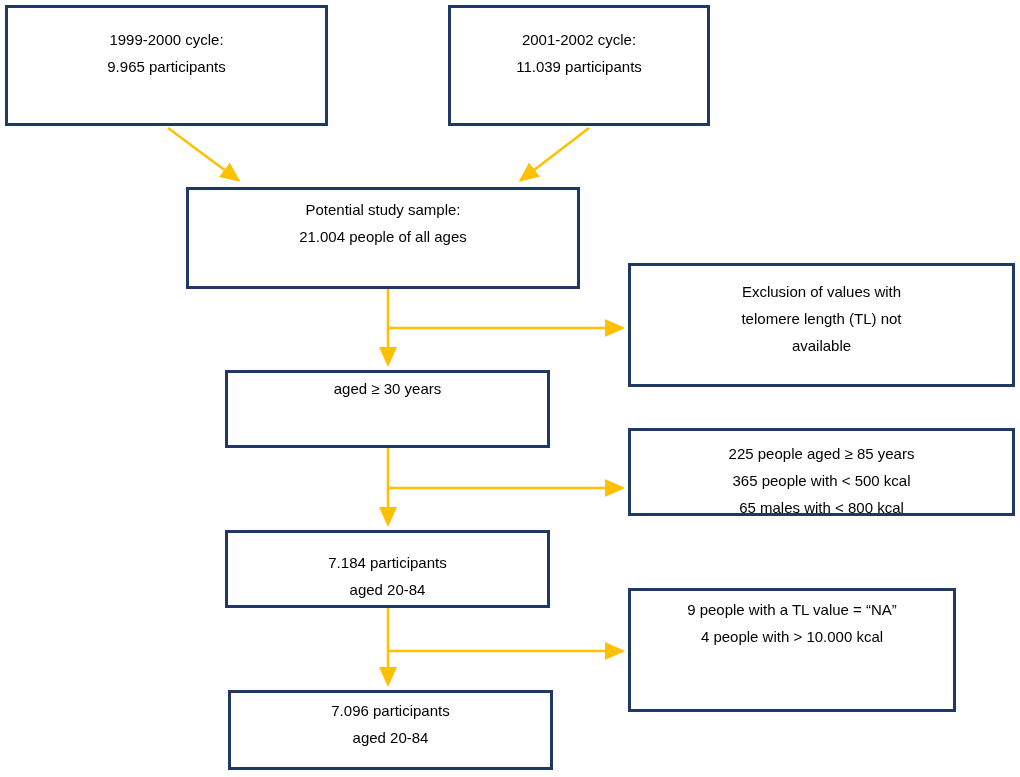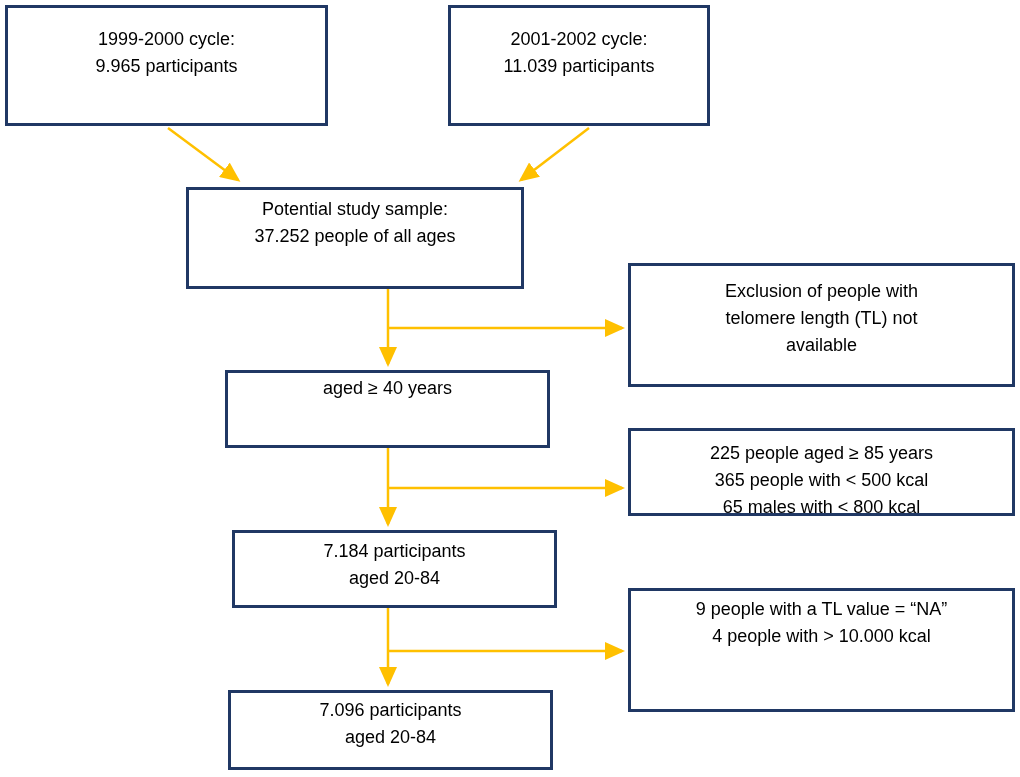--- a/index.html
+++ b/index.html
@@ -23,21 +23,21 @@
   .box{
     position:absolute;
     box-sizing:border-box;
     border:3px solid var(--border);
     background:var(--bg);
     display:flex;
     flex-direction:column;
     align-items:center;
     justify-content:flex-start;
     text-align:center;
-    font-size:18px;
+    font-size:15px;
     line-height:27px;
   }
   .box .line{display:block;white-space:nowrap;}
 </style>
 </head>
 <body>
 
 <div class="canvas">
 
   <svg class="arrows" viewBox="0 0 1020 777" xmlns="http://www.w3.org/2000/svg">
@@ -62,47 +62,47 @@
   <div class="box" style="left:5px;top:5px;width:323px;height:121px;padding-top:18px;">
     <span class="line">1999-2000 cycle:</span>
     <span class="line">9.965 participants</span>
   </div>
 
   <div class="box" style="left:448px;top:5px;width:262px;height:121px;padding-top:18px;">
     <span class="line">2001-2002 cycle:</span>
     <span class="line">11.039 participants</span>
   </div>
 
-  <div class="box" style="left:186px;top:187px;width:338px;height:102px;padding-top:6px;">
+  <div class="box" style="left:186px;top:187px;width:394px;height:102px;padding-top:6px;">
     <span class="line">Potential study sample:</span>
-    <span class="line">37.252 people of all ages</span>
+    <span class="line">21.004 people of all ages</span>
   </div>
 
   <div class="box" style="left:628px;top:263px;width:387px;height:124px;padding-top:12px;">
-    <span class="line">Exclusion of people with</span>
+    <span class="line">Exclusion of values with</span>
     <span class="line">telomere length (TL) not</span>
     <span class="line">available</span>
   </div>
 
   <div class="box" style="left:225px;top:370px;width:325px;height:78px;padding-top:2px;">
-    <span class="line">aged ≥ 40 years</span>
+    <span class="line">aged ≥ 30 years</span>
   </div>
 
   <div class="box" style="left:628px;top:428px;width:387px;height:88px;padding-top:9px;">
     <span class="line">225 people aged ≥ 85 years</span>
     <span class="line">365 people with &lt; 500 kcal</span>
     <span class="line">65 males with &lt; 800 kcal</span>
   </div>
 
-  <div class="box" style="left:232px;top:530px;width:325px;height:78px;padding-top:5px;">
+  <div class="box" style="left:225px;top:530px;width:325px;height:78px;padding-top:16px;">
     <span class="line">7.184 participants</span>
     <span class="line">aged 20-84</span>
   </div>
 
-  <div class="box" style="left:628px;top:588px;width:387px;height:124px;padding-top:5px;">
+  <div class="box" style="left:628px;top:588px;width:328px;height:124px;padding-top:5px;">
     <span class="line">9 people with a TL value = “NA”</span>
     <span class="line">4 people with &gt; 10.000 kcal</span>
   </div>
 
   <div class="box" style="left:228px;top:690px;width:325px;height:80px;padding-top:4px;">
     <span class="line">7.096 participants</span>
     <span class="line">aged 20-84</span>
   </div>
 
 </div>

